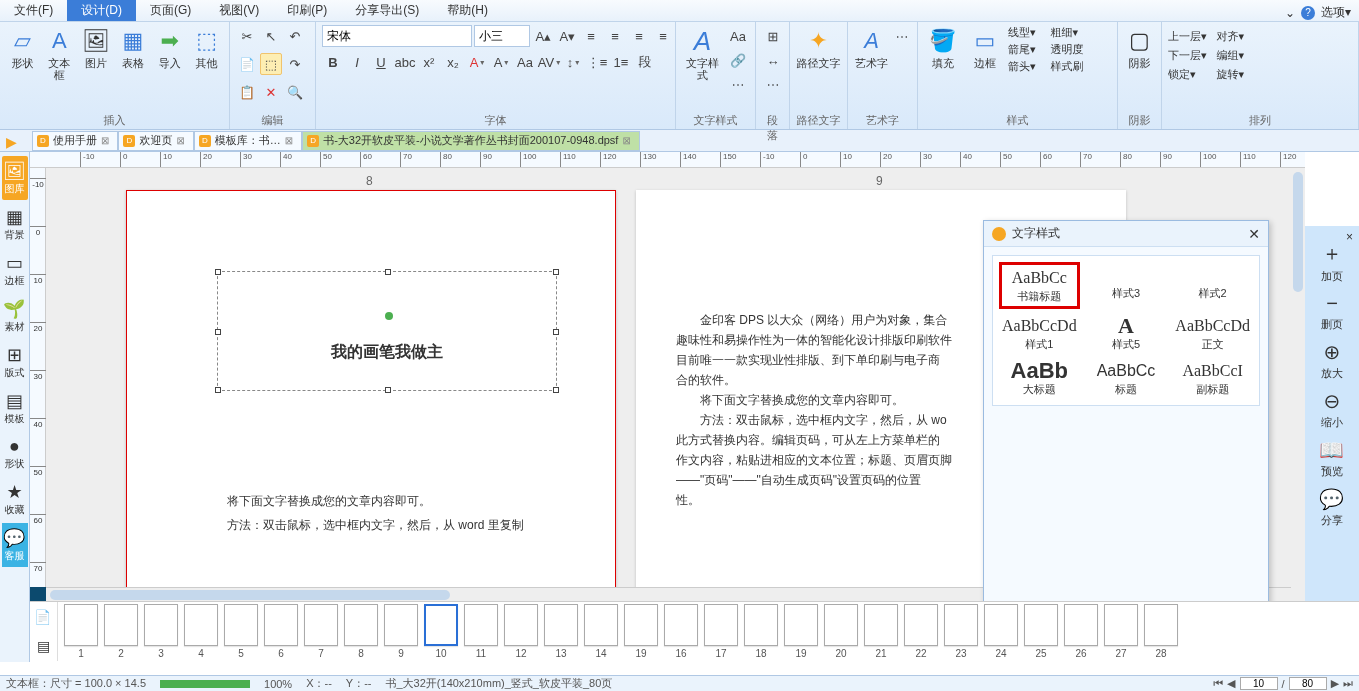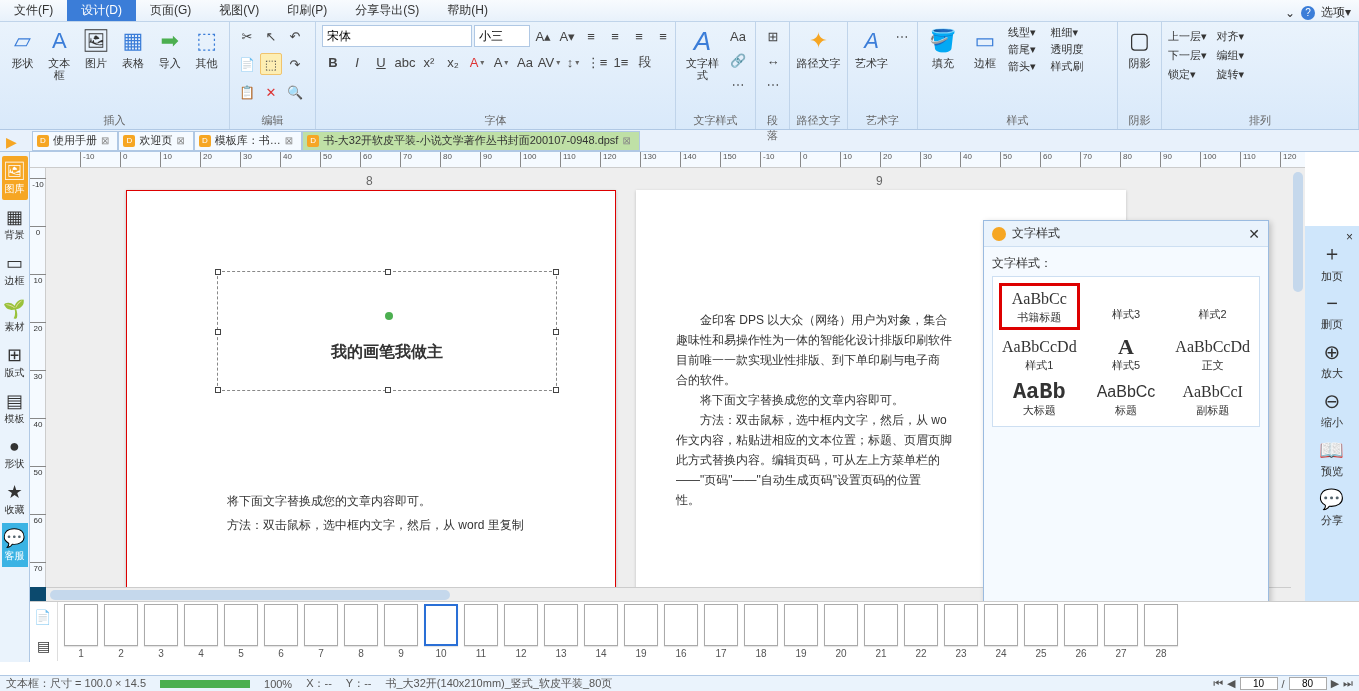--- a/index.html
+++ b/index.html
@@ -430,22 +430,22 @@
       </div>
 
       <div class="page right">
         <div class="page-text" style="left:40px;top:120px;right:10px" id="right-body">
             <div>　　金印客 DPS 以大众（网络）用户为对象，集合</div>
             <div>趣味性和易操作性为一体的智能化设计排版印刷软件</div>
             <div>目前唯一一款实现业性排版、到下单印刷与电子商</div>
             <div>合的软件。</div>
             <div>　　将下面文字替换成您的文章内容即可。</div>
             <div>　　方法：双击鼠标，选中框内文字，然后，从 wo</div>
+            <div>此方式替换内容。编辑页码，可从左上方菜单栏的</div>
             <div>作文内容，粘贴进相应的文本位置；标题、页眉页脚</div>
-            <div>此方式替换内容。编辑页码，可从左上方菜单栏的</div>
             <div>——"页码"——"自动生成页码"设置页码的位置</div>
             <div>性。</div>
           </div>
       </div>
     </div>
   </div>
   <div class="hscroll">
       <div class="thumb"></div>
     </div>
 </div>
@@ -482,21 +482,20 @@
     </div>
 </div>
 
 <div class="float-panel">
   <div class="hdr">
       <span class="dot"></span>
       <span class="title">文字样式</span>
       <span class="x">✕</span>
     </div>
   <div class="body">
-    <div class="lbl">文字样式：</div>
     <div class="style-grid" id="style-grid">
         <div class="style-cell hl">
           <div class="preview" style="font-family: serif; font-weight: normal;">AaBbCc</div>
           <div>书籍标题</div>
         </div>
         <div class="style-cell">
           <div class="preview"></div>
           <div>样式3</div>
         </div>
         <div class="style-cell">
@@ -509,21 +508,21 @@
         </div>
         <div class="style-cell">
           <div class="preview" style="font-weight: 900; font-size: 22px;">A</div>
           <div>样式5</div>
         </div>
         <div class="style-cell">
           <div class="preview" style="font-family: serif;">AaBbCcDd</div>
           <div>正文</div>
         </div>
         <div class="style-cell">
-          <div class="preview" style="font-family: Liberation Mono, monospace; font-weight: 900; font-size: 22px;">AaBb</div>
+          <div class="preview" style="font-family: Liberation Sans, sans-serif; font-weight: 900; font-size: 22px;">AaBb</div>
           <div>大标题</div>
         </div>
         <div class="style-cell">
           <div class="preview" style="font-family: sans-serif;">AaBbCc</div>
           <div>标题</div>
         </div>
         <div class="style-cell">
           <div class="preview" style="font-family: serif;">AaBbCcI</div>
           <div>副标题</div>
         </div>

